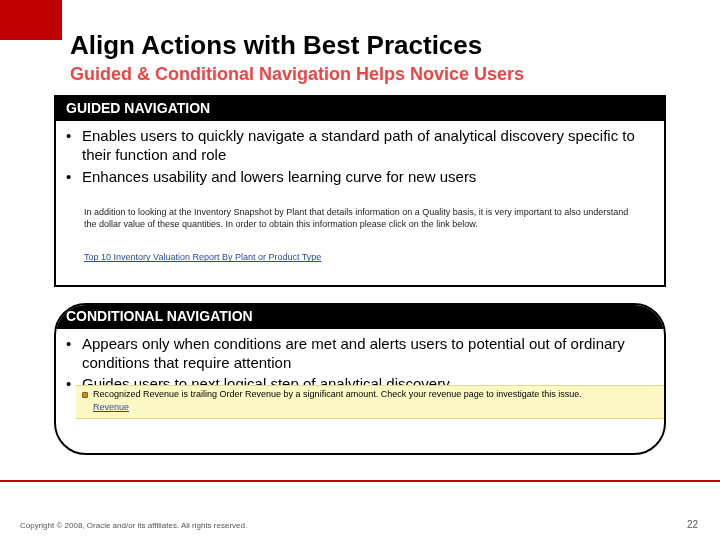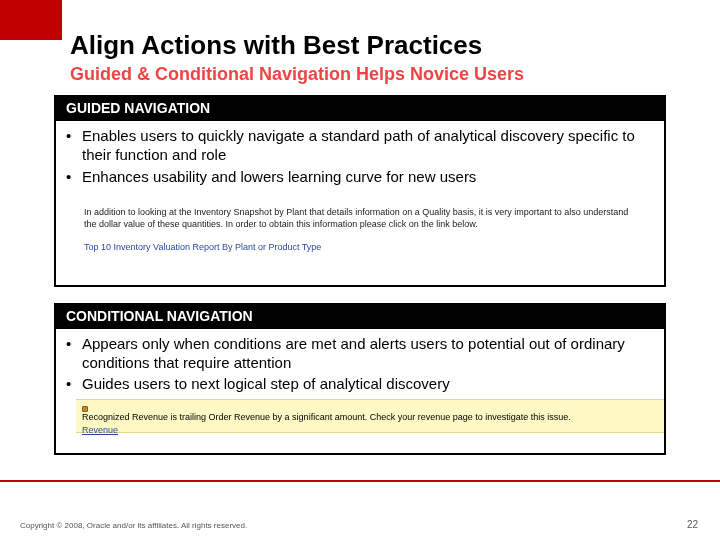--- a/index.html
+++ b/index.html
@@ -4,32 +4,32 @@
 <style>
   * { margin: 0; padding: 0; box-sizing: border-box; }
   html, body { width: 720px; height: 540px; font-family: Arial, Helvetica, sans-serif; background: #fff; }
   .slide { position: relative; width: 720px; height: 540px; }
   .red-block { position: absolute; left: 0; top: 0; width: 62px; height: 40px; background: #c00000; }
   .title { position: absolute; left: 70px; top: 30px; font-size: 26px; font-weight: bold; color: #000; }
   .subtitle { position: absolute; left: 70px; top: 64px; font-size: 18px; font-weight: bold; color: #ef4444; }
 
   .panel { position: absolute; left: 54px; width: 612px; border: 2px solid #000; background: #fff; overflow: hidden; }
   .panel-1 { top: 95px; height: 192px; }
-  .panel-2 { top: 303px; height: 152px; }
+  .panel-2 { top: 303px; height: 152px; border-radius: 32px; }
   .panel-header { position: absolute; left: -2px; right: -2px; top: -2px; height: 26px; background: #000000; color: #fff; font-weight: bold; font-size: 14px; padding: 5px 12px 0 12px; }
 
   .bullets { position: absolute; left: 10px; right: 12px; top: 30px; font-size: 15px; line-height: 1.25; }
   .bullets .b { display: flex; margin-bottom: 3px; }
   .bullets .dot { width: 16px; flex-shrink: 0; }
   .bullets.conditional .b { margin-bottom: 2px; }
 
   .note-block { position: absolute; left: 28px; right: 22px; top: 110px; font-size: 9px; line-height: 1.3; color: #222; }
-  .note-link { color: #2a4aa0; margin-top: 12px; display: inline-block; }
+  .note-link { color: #2a4aa0; text-decoration: underline; margin-top: 22px; display: inline-block; }
 
-  .alert-bar { position: absolute; left: 20px; right: -2px; top: 94px; height: 34px; background: #fef8c4; border: 1px solid #e0d88a; border-left: none; display: flex; align-items: flex-start; padding: 3px 6px 0 6px; font-size: 9px; flex-direction: column; }
+  .alert-bar { position: absolute; left: 20px; right: -2px; top: 80px; height: 34px; background: #fef8c4; border: 1px solid #e0d88a; border-left: none; display: flex; align-items: flex-start; padding: 3px 6px 0 6px; font-size: 9px; }
   .bullet-icon { width: 6px; height: 6px; background: #c08a2a; border: 1px solid #8a5f10; border-radius: 1px; margin: 3px 5px 0 0; flex-shrink: 0; }
   .alert-text { flex: 1; line-height: 1.2; }
   .alert-link { color: #2a4aa0; text-decoration: underline; display: inline-block; margin-top: 2px; }
 
   .footer-line { position: absolute; left: 0; right: 0; top: 480px; height: 2px; background: #c00000; }
   .oracle-box { position: absolute; right: 20px; top: 483px; width: 106px; height: 24px; background: #c00000; display: flex; align-items: center; justify-content: center; }
   .oracle-word { font-family: Arial, sans-serif; font-size: 12px; font-weight: bold; letter-spacing: 1px; color: #fff; display: flex; }
   .copyright { position: absolute; left: 20px; bottom: 10px; font-size: 8px; color: #555; }
   .page-num { position: absolute; right: 22px; bottom: 10px; font-size: 10px; color: #555; }
 </style>

